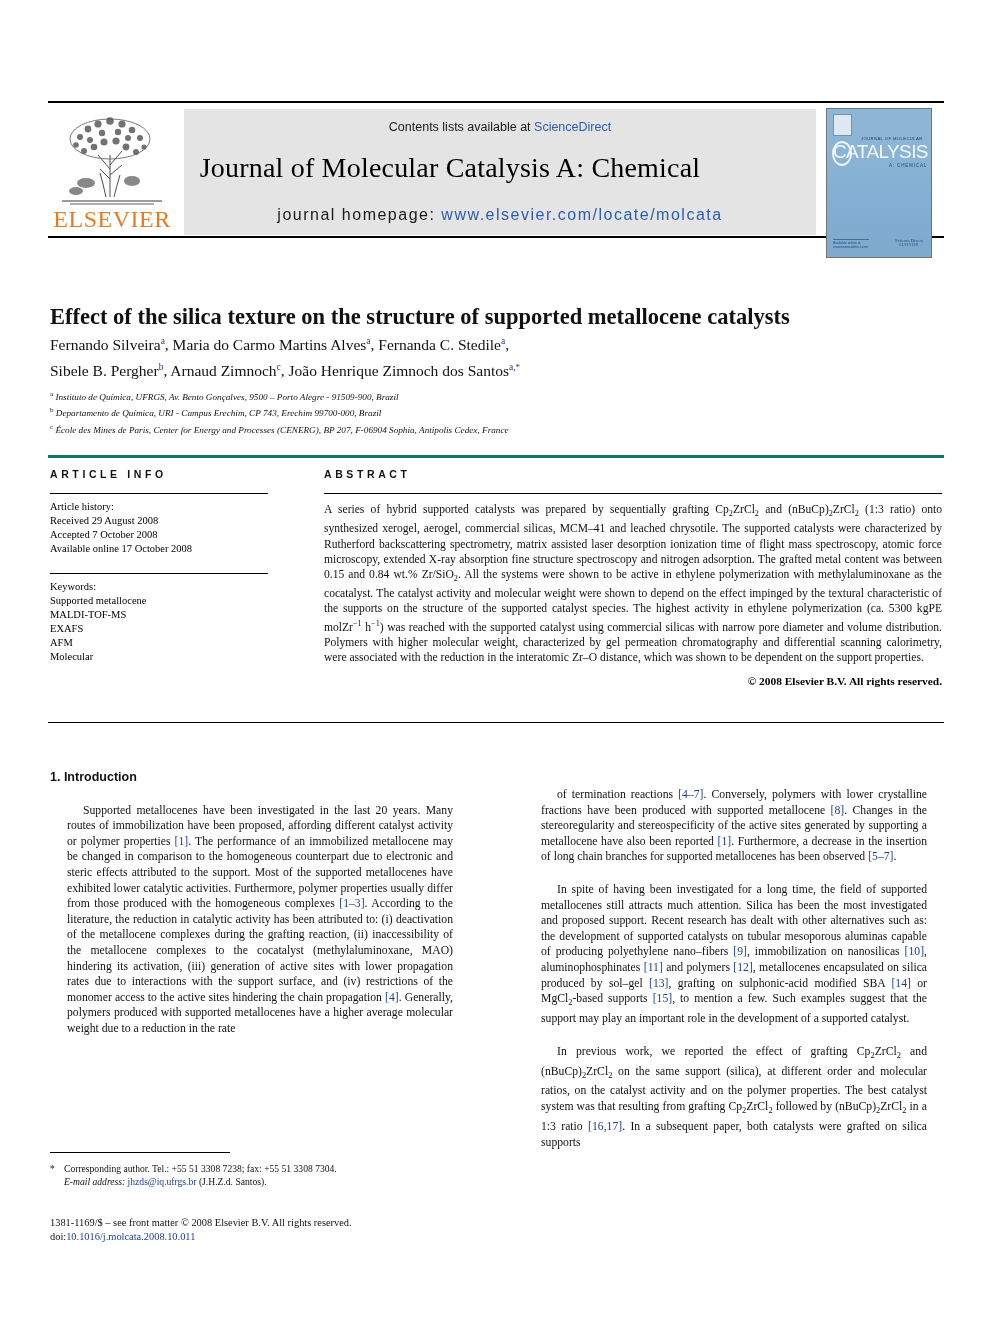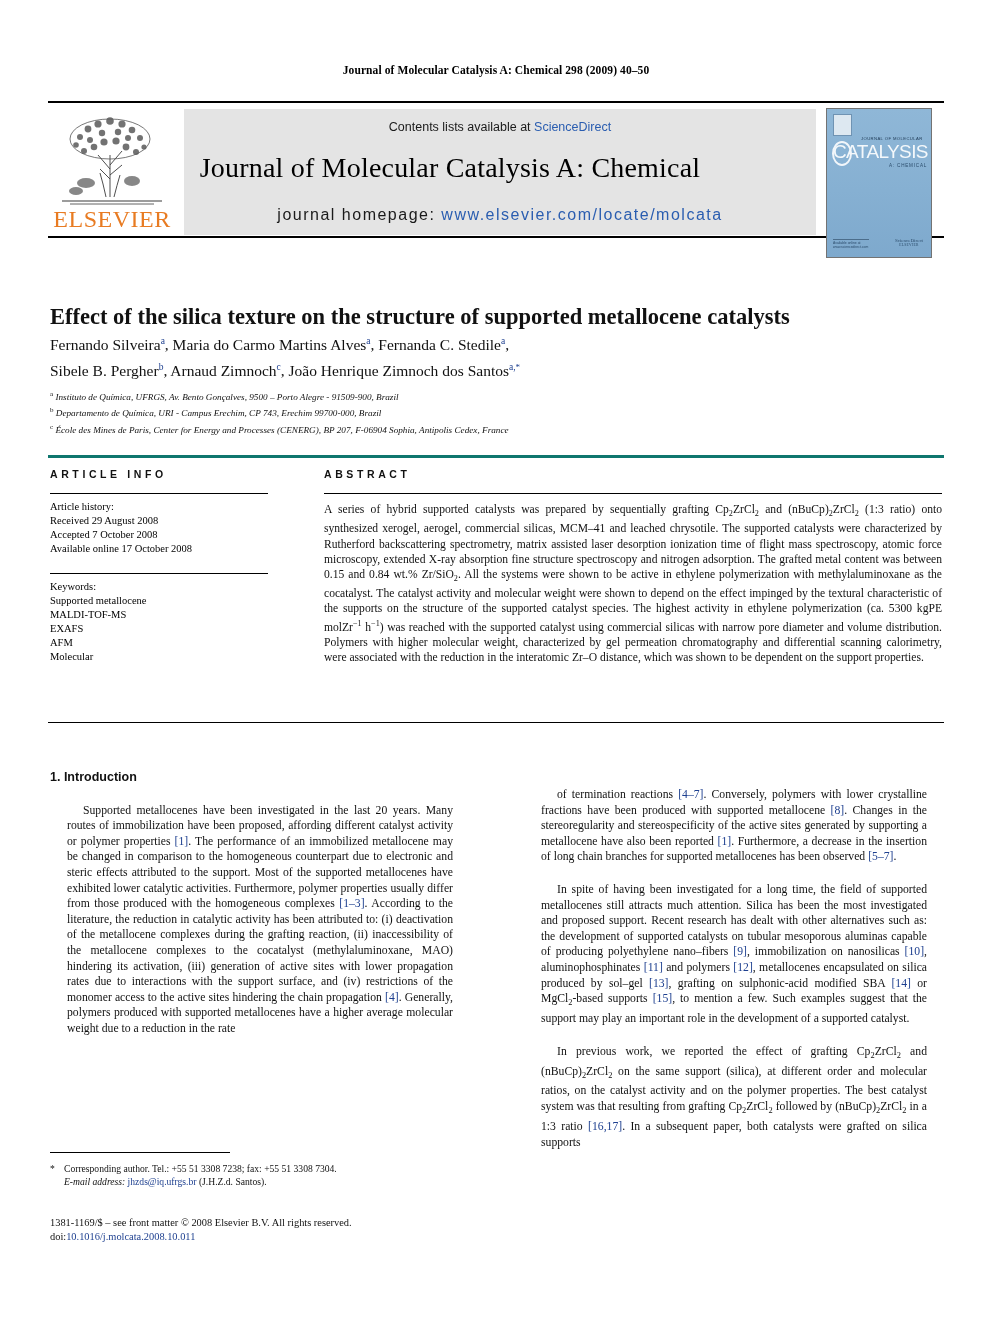--- a/index.html
+++ b/index.html
@@ -337,21 +337,20 @@
     font-size: 10.4px;
     line-height: 14px;
     color: #111;
   }
 </style>
 </head>
 <body>
 
 <div class="page">
 
-  <div class="running-head">Journal of Molecular Catalysis A: Chemical 298 (2009) 40–50</div>
 
   <div class="masthead">
 
     <div class="elsevier-logo">
       <svg class="tree-box" viewBox="0 0 112 96">
         <g fill="none" stroke="#3a3a3a" stroke-width="0.9">
           <path d="M54 88 L54 46 M54 60 L42 46 M54 56 L66 42 M54 70 L44 60 M54 66 L66 56"></path>
           <path d="M50 88 Q47 74 44 64 M58 88 Q61 76 64 66"></path>
         </g>
         <g fill="#4a4a4a">
@@ -444,20 +443,21 @@
           <div>EXAFS</div>
           <div>AFM</div>
           <div>Molecular</div>
         </div>
       </div>
 
       <div class="col-abs">
         <div class="sec-head">ABSTRACT</div>
         <div class="rule-abs"></div>
         <div class="abstract-text"><span>A series of hybrid supported catalysts was prepared by sequentially grafting Cp</span><sub>2</sub><span>ZrCl</span><sub>2</sub><span> and (nBuCp)</span><sub>2</sub><span>ZrCl</span><sub>2</sub><span> (1:3 ratio) onto synthesized xerogel, aerogel, commercial silicas, MCM–41 and leached chrysotile. The supported catalysts were characterized by Rutherford backscattering spectrometry, matrix assisted laser desorption ionization time of flight mass spectroscopy, atomic force microscopy, extended X-ray absorption fine structure spectroscopy and nitrogen adsorption. The grafted metal content was between 0.15 and 0.84 wt.% Zr/SiO</span><sub>2</sub><span>. All the systems were shown to be active in ethylene polymerization with methylaluminoxane as the cocatalyst. The catalyst activity and molecular weight were shown to depend on the effect impinged by the textural characteristic of the supports on the structure of the supported catalyst species. The highest activity in ethylene polymerization (ca. 5300 kgPE molZr</span><sup>−1</sup><span> h</span><sup>−1</sup><span>) was reached with the supported catalyst using commercial silicas with narrow pore diameter and volume distribution. Polymers with higher molecular weight, characterized by gel permeation chromatography and differential scanning calorimetry, were associated with the reduction in the interatomic Zr–O distance, which was shown to be dependent on the support properties.</span></div>
+        <div class="copyright">© 2008 Elsevier B.V. All rights reserved.</div>
       </div>
 
     </div>
   </div>
 
   <div class="body-col body-left">
     <div class="sec-title">1. Introduction</div>
     <p><span>Supported metallocenes have been investigated in the last 20 years. Many routes of immobilization have been proposed, affording different catalyst activity or polymer properties </span><span class="ref">[1]</span><span>. The performance of an immobilized metallocene may be changed in comparison to the homogeneous counterpart due to electronic and steric effects attributed to the support. Most of the supported metallocenes have exhibited lower catalytic activities. Furthermore, polymer properties usually differ from those produced with the homogeneous complexes </span><span class="ref">[1–3]</span><span>. According to the literature, the reduction in catalytic activity has been attributed to: (i) deactivation of the metallocene complexes during the grafting reaction, (ii) inaccessibility of the metallocene complexes to the cocatalyst (methylaluminoxane, MAO) hindering its activation, (iii) generation of active sites with lower propagation rates due to interactions with the support surface, and (iv) restrictions of the monomer access to the active sites hindering the chain propagation </span><span class="ref">[4]</span><span>. Generally, polymers produced with supported metallocenes have a higher average molecular weight due to a reduction in the rate</span></p>
   </div>
 

